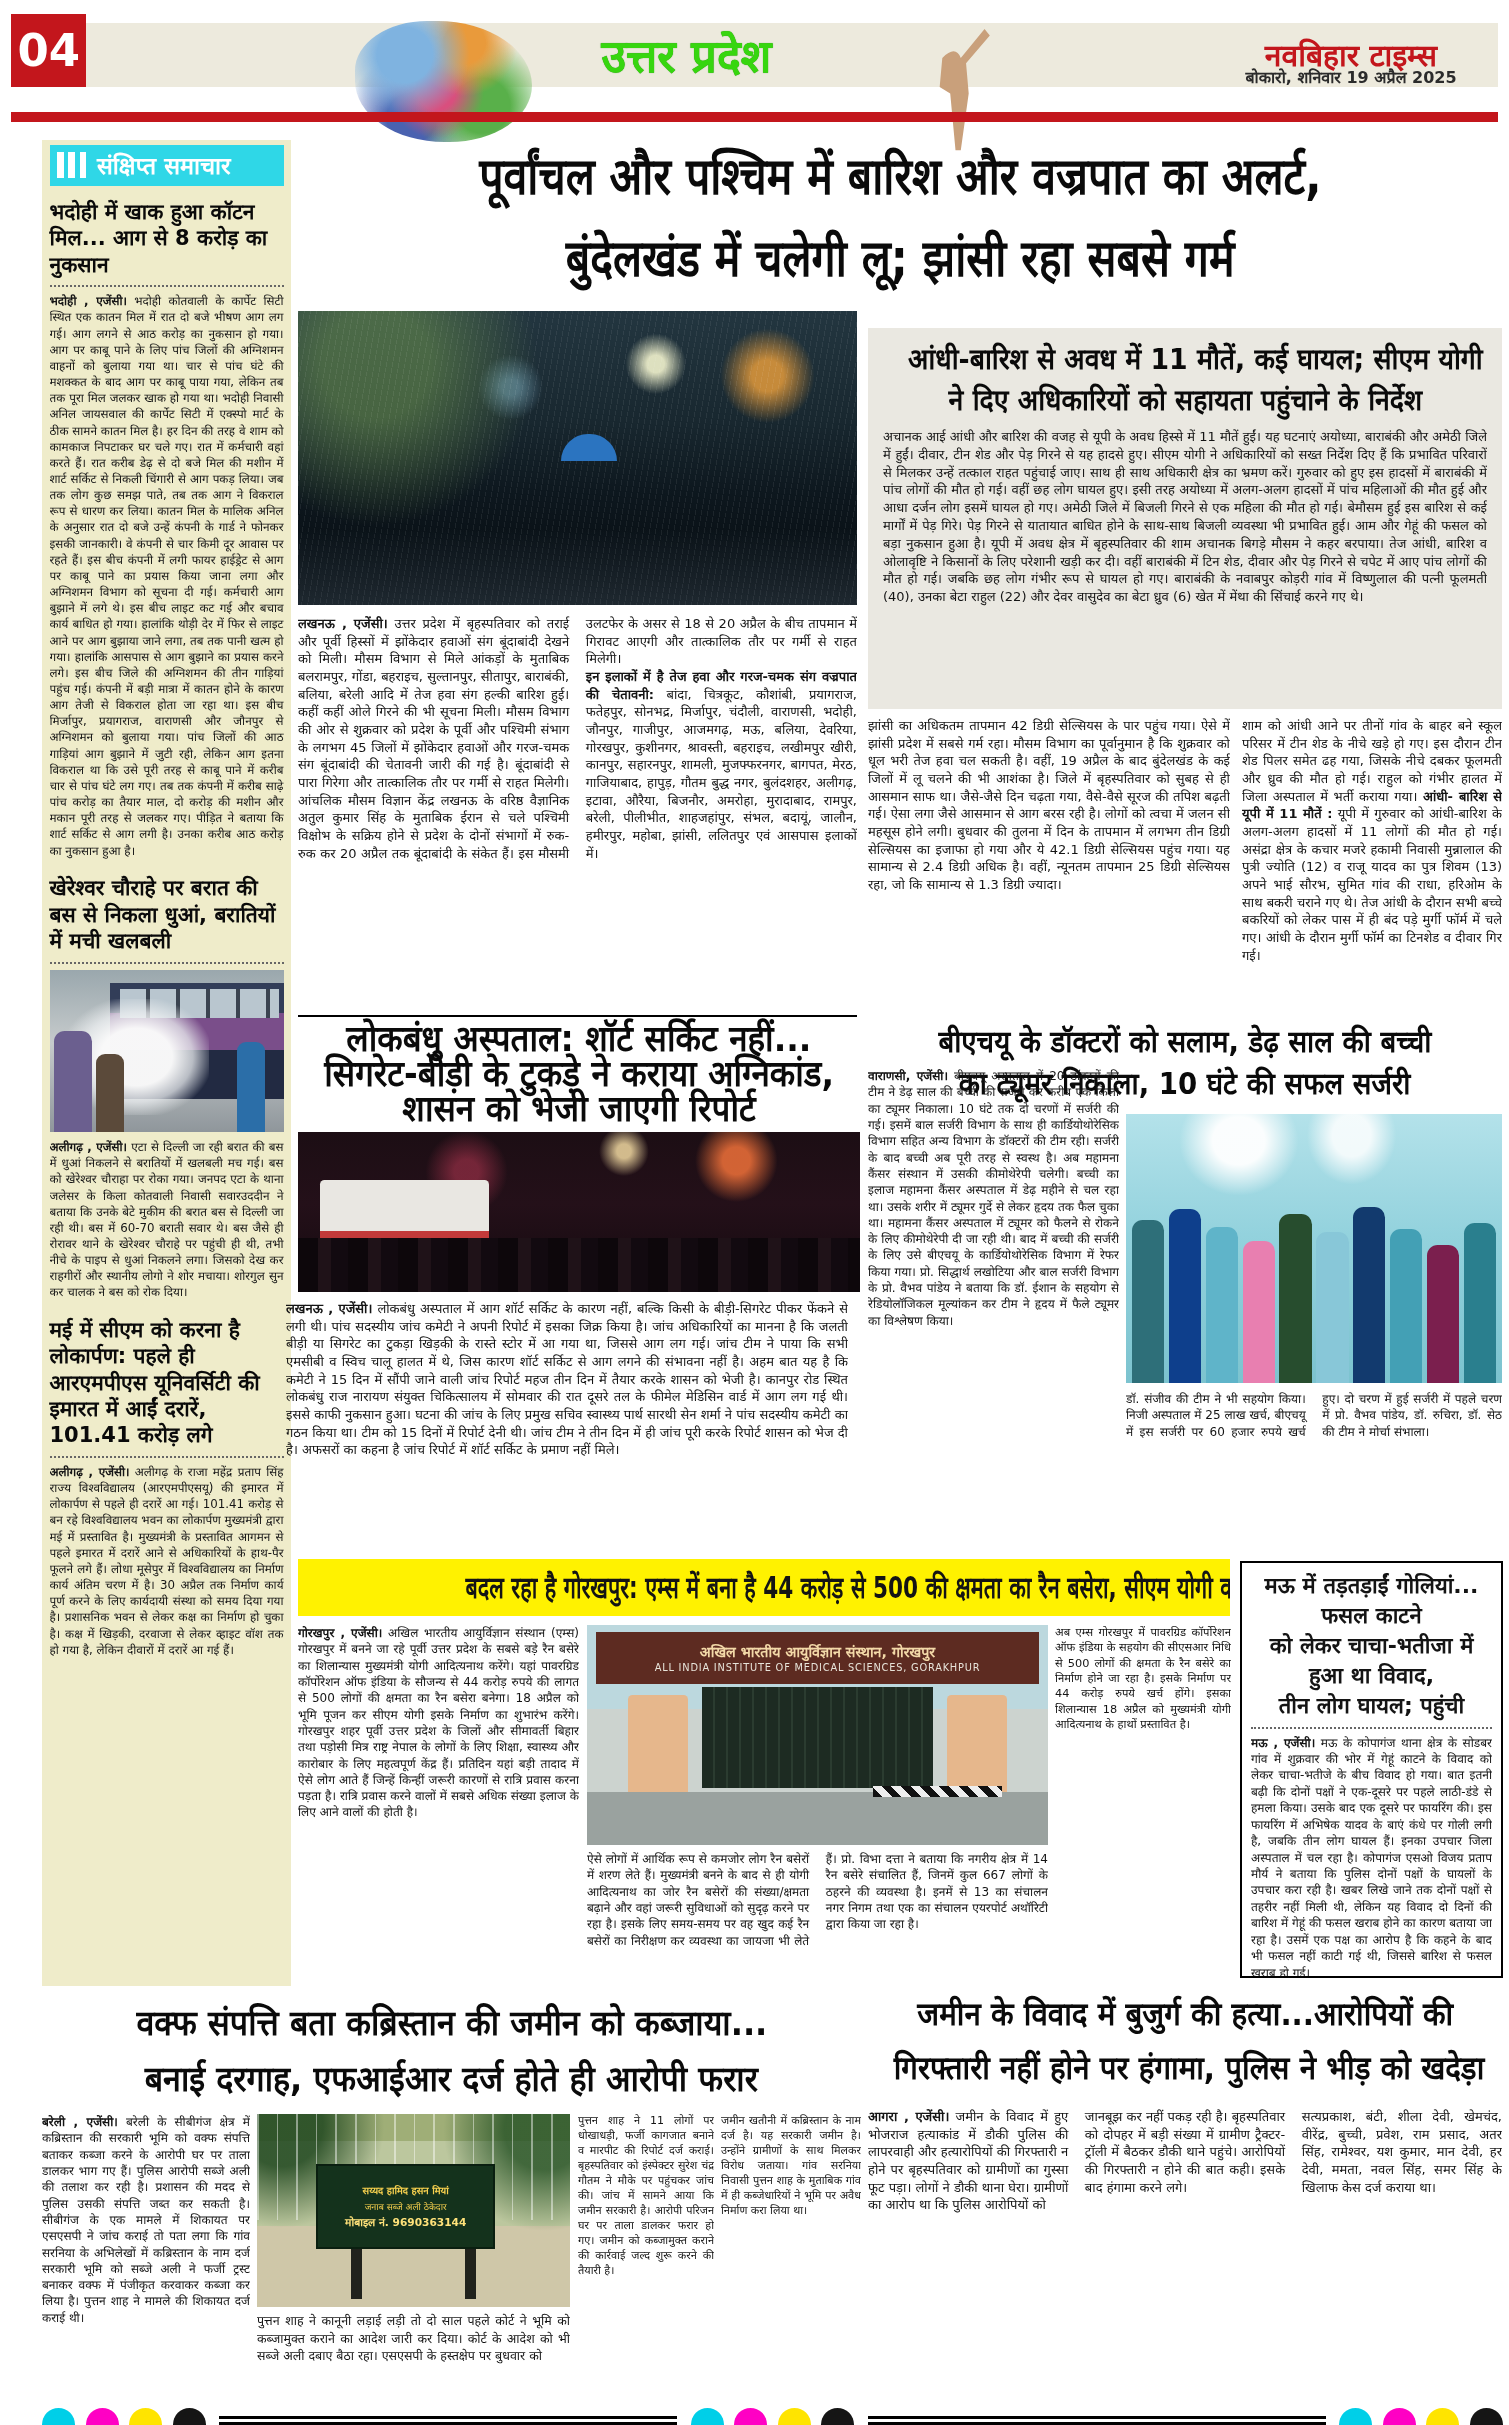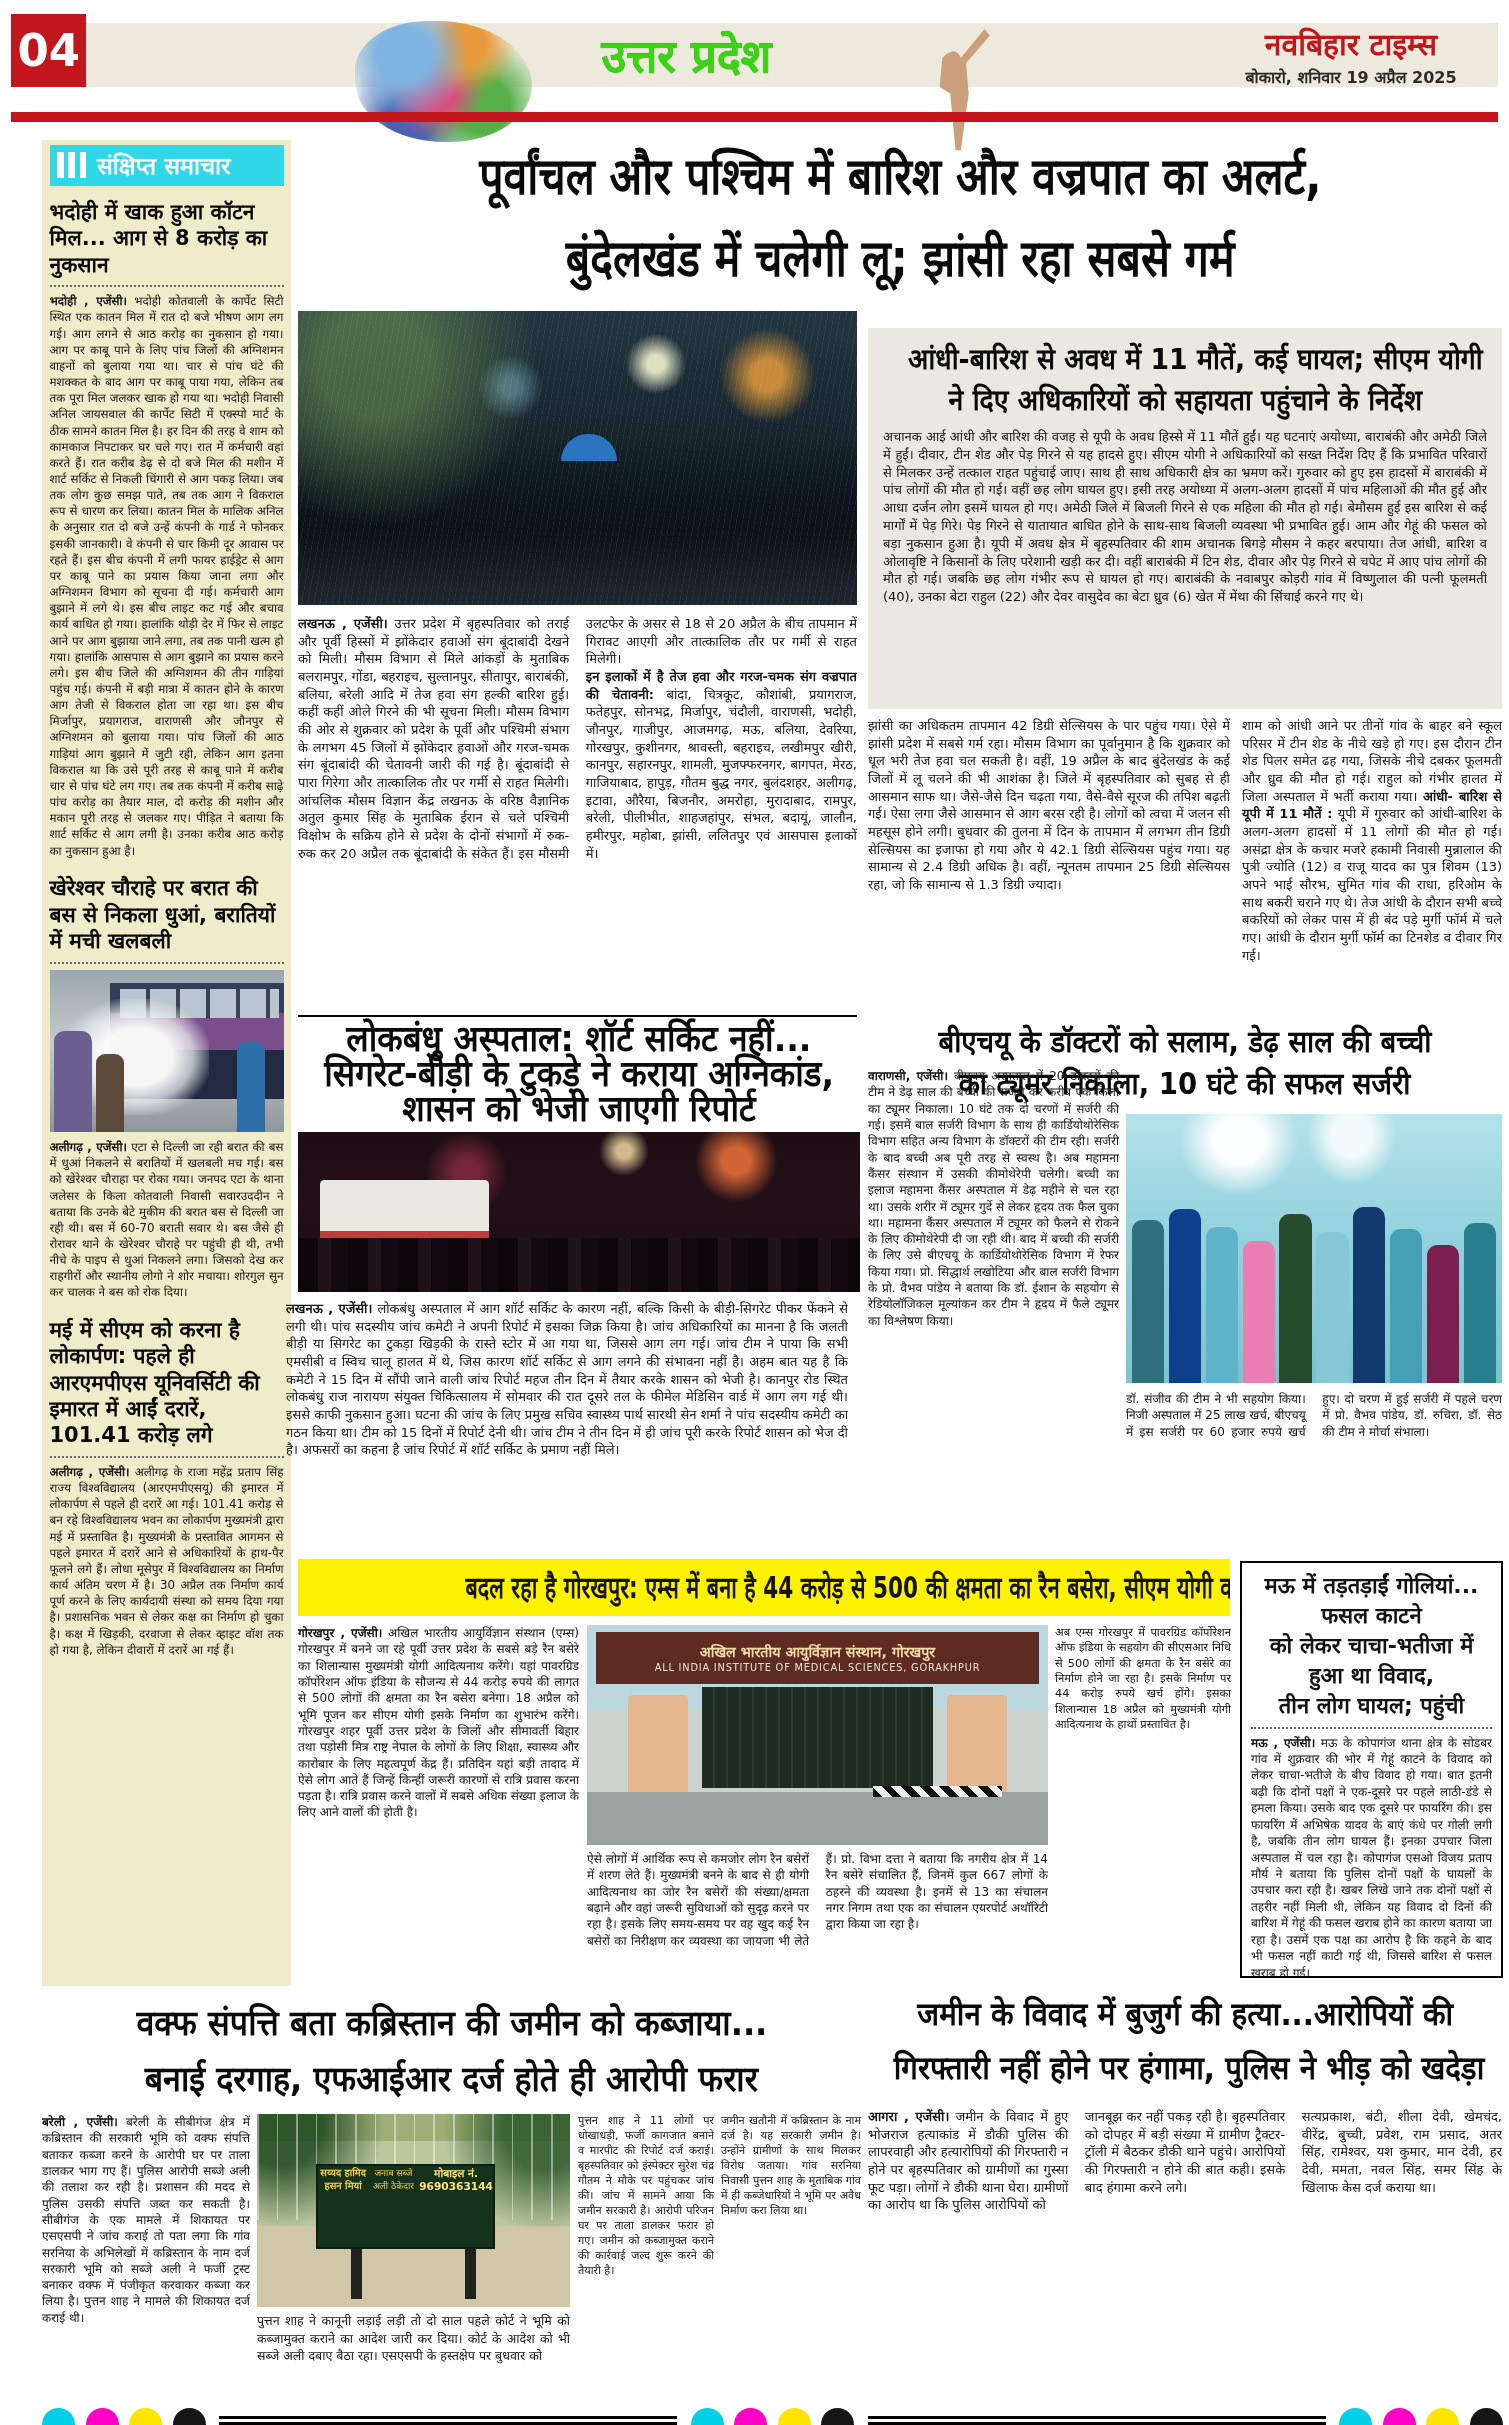--- a/index.html
+++ b/index.html
@@ -24,21 +24,21 @@
            background:
              radial-gradient(circle at 28% 28%,#7fb3e0 0 18%,transparent 42%),
              radial-gradient(circle at 62% 18%,#e99a3b 0 14%,transparent 36%),
              radial-gradient(circle at 46% 58%,#d94f7e 0 16%,transparent 40%),
              radial-gradient(circle at 72% 70%,#59b04a 0 18%,transparent 44%),
              radial-gradient(circle at 32% 80%,#4a62b0 0 16%,transparent 42%),
              radial-gradient(circle at 55% 40%,#e8e2c9 0 10%,transparent 30%)}
   .section-title{left:528px;top:30px;width:317px;height:54px;font-size:45px;font-weight:bold;
                  color:#37d60f;text-align:center;line-height:54px;text-shadow:0 0 0.8px #1a7d00}
   .statue-wrap{left:895px;top:21px;width:121px;height:132px}
-  .paper-name{left:1200px;top:27px;width:302px;height:36px;color:#c3161c;font-size:30px;
+  .paper-name{left:1200px;top:38px;width:302px;height:36px;color:#c3161c;font-size:30px;
               font-weight:bold;text-align:center;line-height:36px}
   .mast-date{left:1200px;top:66px;width:302px;height:21px;color:#2b2b2b;font-size:16px;
              font-weight:bold;text-align:center}
   .red-rule{left:11.3px;top:112px;width:1487px;height:9.8px;background:#c3161c}
 
   
   .sidebar{left:42px;top:140px;width:249px;height:1846px;background:#efecca;padding:4.5px 7.5px;overflow:hidden}
   .sb-head{height:41px;background:#2fd7e7;display:flex;align-items:center;margin-bottom:7.5px;padding:0 7.5px}
   .sb-bars{display:flex;gap:4.5px;margin-right:10.6px}
   .sb-bars i{display:block;width:6.8px;height:26px;background:#ffffff}
@@ -152,21 +152,21 @@
   .waqf-hl div{font-size:35px;line-height:56px}
   .waqf-col1{left:42px;top:2114px;width:208px;height:285px}
   .photo-board{left:257px;top:2114px;width:313px;height:193px;position:absolute;overflow:hidden;
       background:
         radial-gradient(circle at 8% 6%,rgba(30,70,30,.85) 0 12%,transparent 30%),
         radial-gradient(circle at 92% 8%,rgba(35,80,35,.8) 0 12%,transparent 30%),
         linear-gradient(180deg,#9fae77 0 14%,#bcc79e 14% 58%,#cfc7a8 58% 100%)}
   .tinsel{position:absolute;inset:0 0 45% 0;
       background:repeating-linear-gradient(90deg,rgba(255,255,255,.45) 0 1.5px,transparent 1.5px 19.6px)}
   .board{position:absolute;left:19%;top:26%;width:57%;height:44%;background:#14321c;
-         border:2.3px solid #0a1f10;display:flex;flex-direction:row;justify-content:center;
+         border:2.3px solid #0a1f10;display:flex;flex-direction:column;justify-content:center;
          text-align:center;gap:2.3px}
   .board .b1{color:#f5cf4e;font-size:9.8px;font-weight:bold}
   .board .b2{color:#f5cf4e;font-size:9px}
   .board .b3{color:#ffe27a;font-size:10.6px;font-weight:bold}
   .leg1{position:absolute;left:30%;top:70%;width:3.5%;height:26%;background:#20221c}
   .leg2{position:absolute;right:30%;top:70%;width:3.5%;height:26%;background:#20221c}
   .waqf-under{left:257px;top:2312px;width:313px;height:89px;font-size:12.5px;line-height:1.4}
   .waqf-col3{left:578px;top:2114px;width:136px;height:285px}
   .waqf-col4{left:721px;top:2114px;width:140px;height:285px}
 

